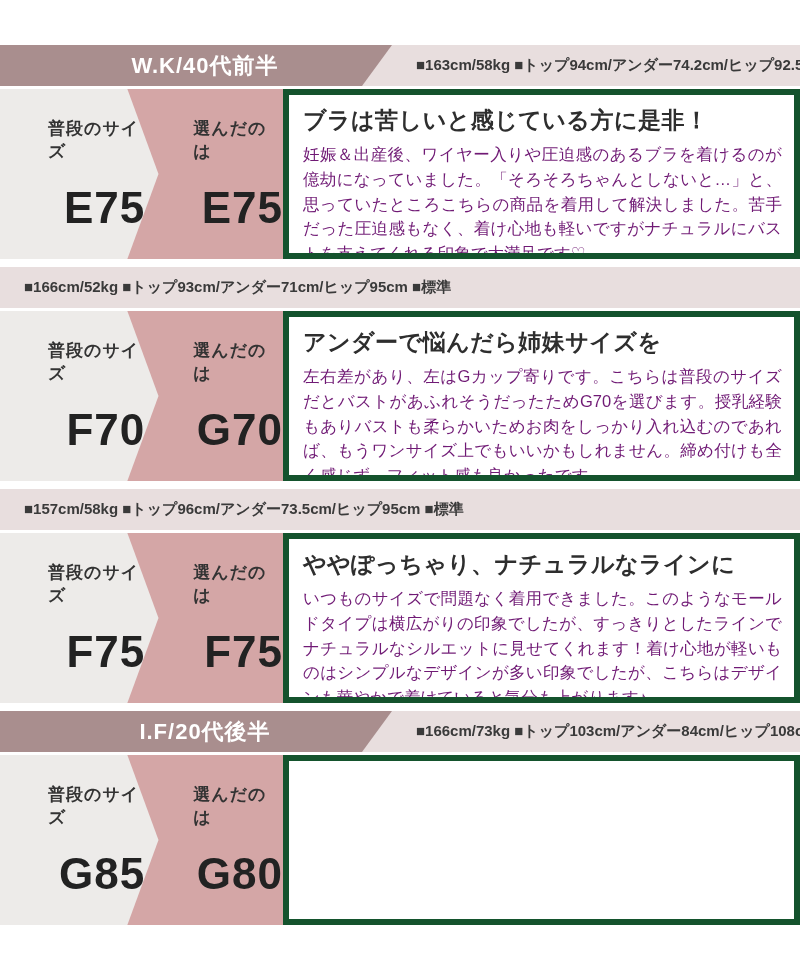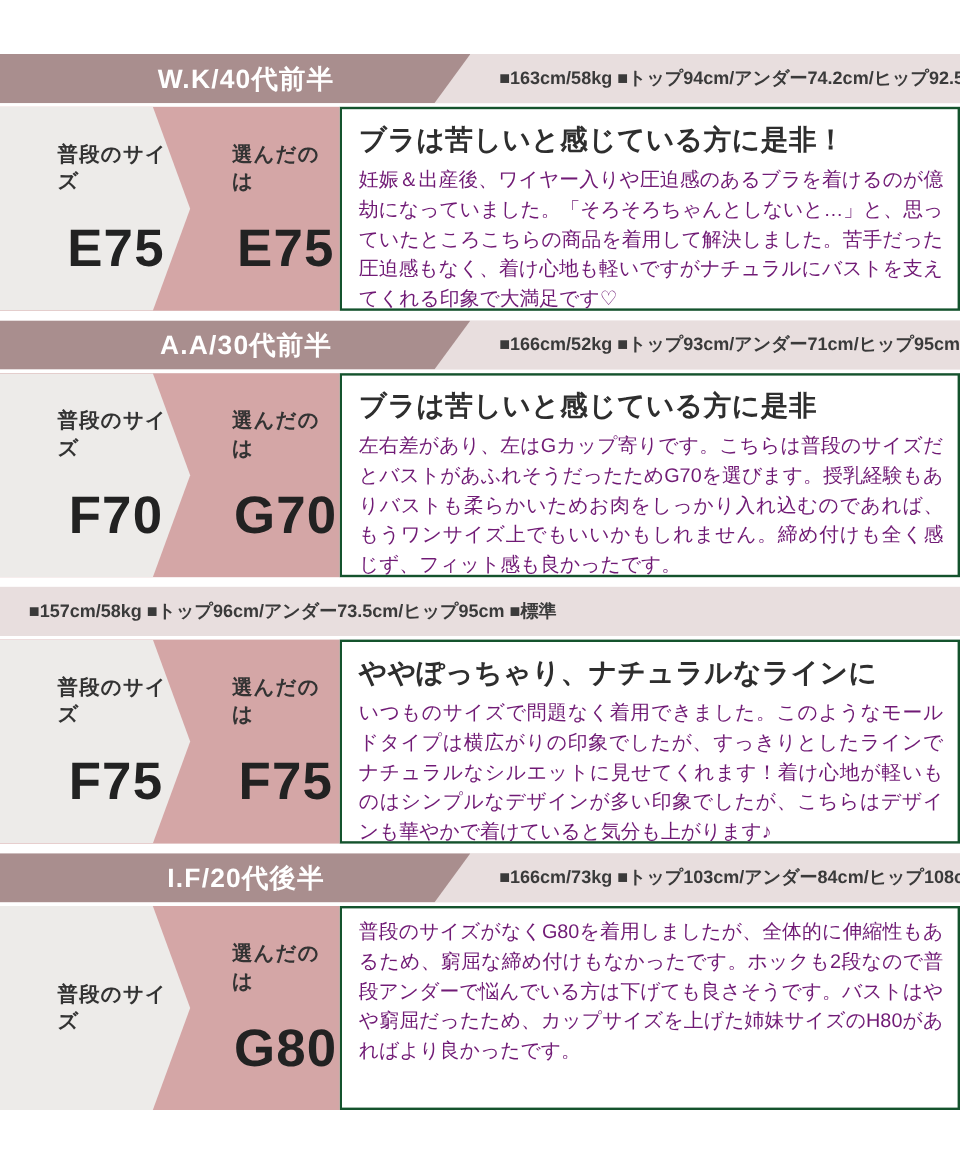--- a/index.html
+++ b/index.html
@@ -39,32 +39,32 @@
     background:var(--panel_pink,#d4a6a6);
     display:flex;
   }
   .size-panel .chevron{
     position:absolute;inset:0;
     background:var(--panel_gray,#edebe9);
     clip-path:polygon(0 0,45% 0,56% 50%,45% 100%,0 100%);
   }
   .size-col{
     position:relative;z-index:1;
-    display:flex;flex-direction:column;align-items:center;justify-content:center;
+    display:flex;flex-direction:column;align-items:flex-end;justify-content:center;
     gap:2px;
     padding-left:48px;
   }
   .size-col.left{width:52%;}
   .size-col.right{width:48%;}
   .size-label{font-size:17px;font-weight:bold;color:#333;letter-spacing:1px;}
   .size-value{font-size:44px;font-weight:bold;color:#222;line-height:1.05;letter-spacing:1px;margin-top:20px;}
 
   .review-box{
     flex:1;background:#ffffff;
-    border:2px solid #14532d;
+    border:6px solid #14532d;
     padding:8px 12px 6px 14px;
     box-sizing:border-box;
     overflow:hidden;
   }
   .review-title{
     font-size:23px;font-weight:bold;color:#2e2e2e;
     margin:2px 0 6px 0;letter-spacing:0.5px;
   }
   .review-body{
     font-size:16.5px;color:#701a75;line-height:1.5;
@@ -95,37 +95,36 @@
       </div>
       <div class="review-box">
         <div class="review-title">ブラは苦しいと感じている方に是非！</div>
         <div class="review-body">妊娠＆出産後、ワイヤー入りや圧迫感のあるブラを着けるのが億劫になっていました。「そろそろちゃんとしないと…」と、思っていたところこちらの商品を着用して解決しました。苦手だった圧迫感もなく、着け心地も軽いですがナチュラルにバストを支えてくれる印象で大満足です♡</div>
       </div>
     </div>
   </section>
 
   <section class="card">
     <div class="card-header">
-      <div class="reviewer-badge">A.A/30代前半</div>
       <div class="specs">■166cm/52kg ■トップ93cm/アンダー71cm/ヒップ95cm ■標準</div>
     </div>
     <div class="row">
       <div class="size-panel">
         <div class="chevron"></div>
         <div class="size-col left">
           <div class="size-label">普段のサイズ</div>
           <div class="size-value">F70</div>
         </div>
         <div class="size-col right">
           <div class="size-label">選んだのは</div>
           <div class="size-value">G70</div>
         </div>
       </div>
       <div class="review-box">
-        <div class="review-title">ブラは苦しいと感じている方に是非</div>
+        <div class="review-title">アンダーで悩んだら姉妹サイズを</div>
         <div class="review-body">左右差があり、左はGカップ寄りです。こちらは普段のサイズだとバストがあふれそうだったためG70を選びます。授乳経験もありバストも柔らかいためお肉をしっかり入れ込むのであれば、もうワンサイズ上でもいいかもしれません。締め付けも全く感じず、フィット感も良かったです。</div>
       </div>
     </div>
   </section>
 
   <section class="card">
     <div class="card-header">
       <div class="specs">■157cm/58kg ■トップ96cm/アンダー73.5cm/ヒップ95cm ■標準</div>
     </div>
     <div class="row">
@@ -150,25 +149,25 @@
   <section class="card">
     <div class="card-header">
       <div class="reviewer-badge">I.F/20代後半</div>
       <div class="specs">■166cm/73kg ■トップ103cm/アンダー84cm/ヒップ108cm ■ややぽっちゃり</div>
     </div>
     <div class="row">
       <div class="size-panel">
         <div class="chevron"></div>
         <div class="size-col left">
           <div class="size-label">普段のサイズ</div>
+          <div class="size-value">G85</div>
         </div>
         <div class="size-col right">
           <div class="size-label">選んだのは</div>
           <div class="size-value">G80</div>
         </div>
       </div>
       <div class="review-box">
-        <div class="review-body">普段のサイズがなくG80を着用しましたが、全体的に伸縮性もあるため、窮屈な締め付けもなかったです。ホックも2段なので普段アンダーで悩んでいる方は下げても良さそうです。バストはやや窮屈だったため、カップサイズを上げた姉妹サイズのH80があればより良かったです。</div>
       </div>
     </div>
   </section>
 
 </div>
 
 </body></html>

